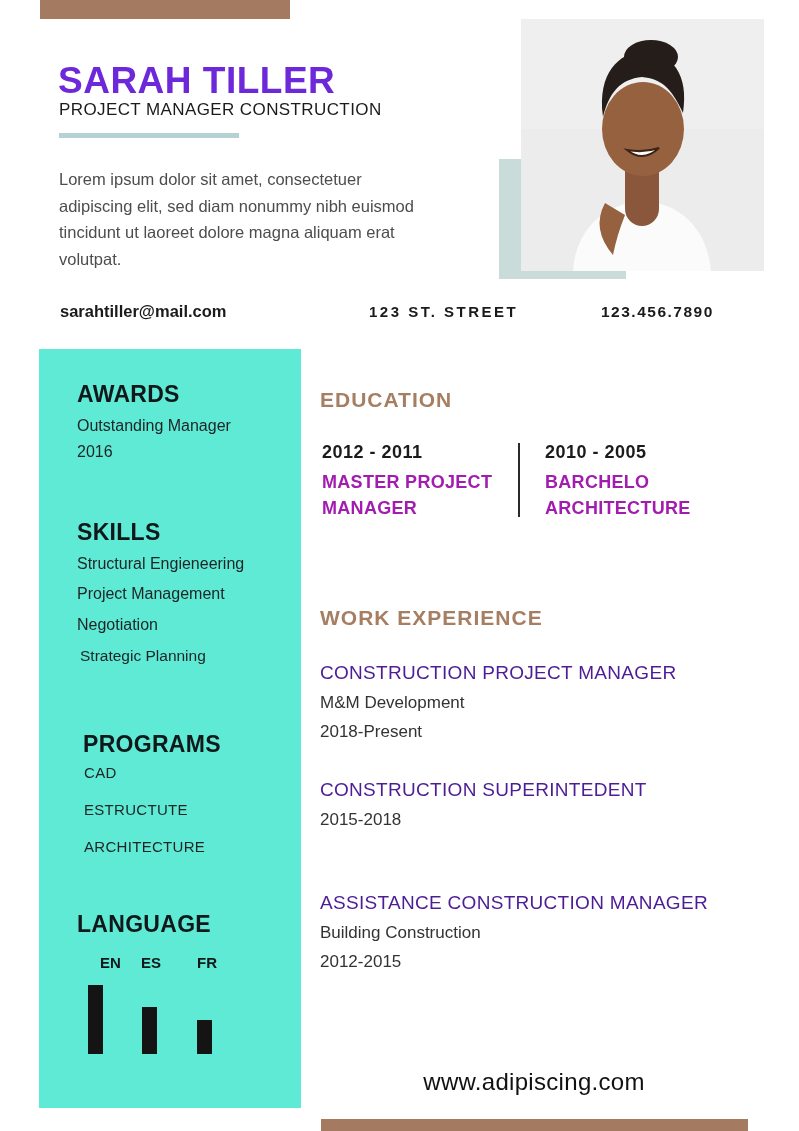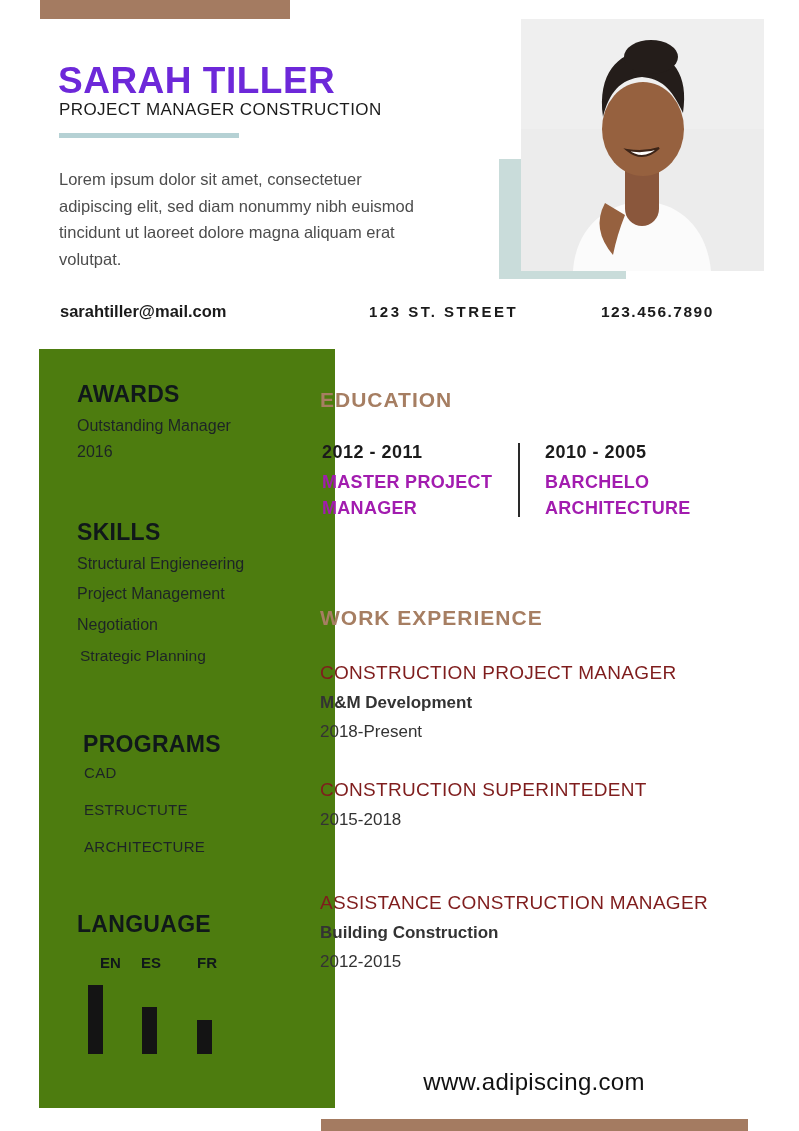--- a/index.html
+++ b/index.html
@@ -55,22 +55,22 @@
   .contact-address {
     position: absolute; left: 369px; top: 303px;
     font-size: 15px; font-weight: 600; letter-spacing: 2.5px; color: #1a1a1a; white-space: nowrap;
   }
   .contact-phone {
     position: absolute; left: 601px; top: 303px;
     font-size: 15.5px; font-weight: 600; letter-spacing: 1.5px; color: #1a1a1a; white-space: nowrap;
   }
   
   .sidebar {
-    position: absolute; left: 39px; top: 349px; width: 296px; height: 759px;
-    background: #4d7c0f;
+    position: absolute; left: 39px; top: 349px; width: 262px; height: 759px;
+    background: #5eead4;
   }
   .side-heading {
     position: absolute; left: 38px;
     font-size: 23px; font-weight: 700; letter-spacing: 0.3px; color: #10181a;
     white-space: nowrap;
   }
   .side-item {
     position: absolute; left: 38px;
     font-size: 16px; font-weight: 400; color: #1d2426; white-space: nowrap;
   }
@@ -121,25 +121,25 @@
   }
   .edu-divider {
     position: absolute; left: 518px; top: 443px; width: 2px; height: 74px;
     background: #2a2a2a;
   }
   .job { position: absolute; left: 320px; width: 440px; }
   .job-0 { top: 662px; }
   .job-1 { top: 779px; }
   .job-2 { top: 892px; }
   .job-title {
-    font-size: 19px; font-weight: 500; color: #7f1d1d; letter-spacing: 0.3px;
+    font-size: 19px; font-weight: 500; color: #4c1d95; letter-spacing: 0.3px;
     white-space: nowrap;
   }
   .job-company {
-    font-size: 17px; font-weight: 700; color: #333333; margin-top: 9px; white-space: nowrap;
+    font-size: 17px; font-weight: 400; color: #333333; margin-top: 9px; white-space: nowrap;
   }
   .job-period {
     font-size: 17px; font-weight: 400; color: #333333; margin-top: 9px; white-space: nowrap;
   }
   .website {
     position: absolute; left: 320px; top: 1068px; width: 428px;
     text-align: center; font-size: 24px; font-weight: 500; color: #111111;
     letter-spacing: 0.3px;
   }
   .bottom-bar {

